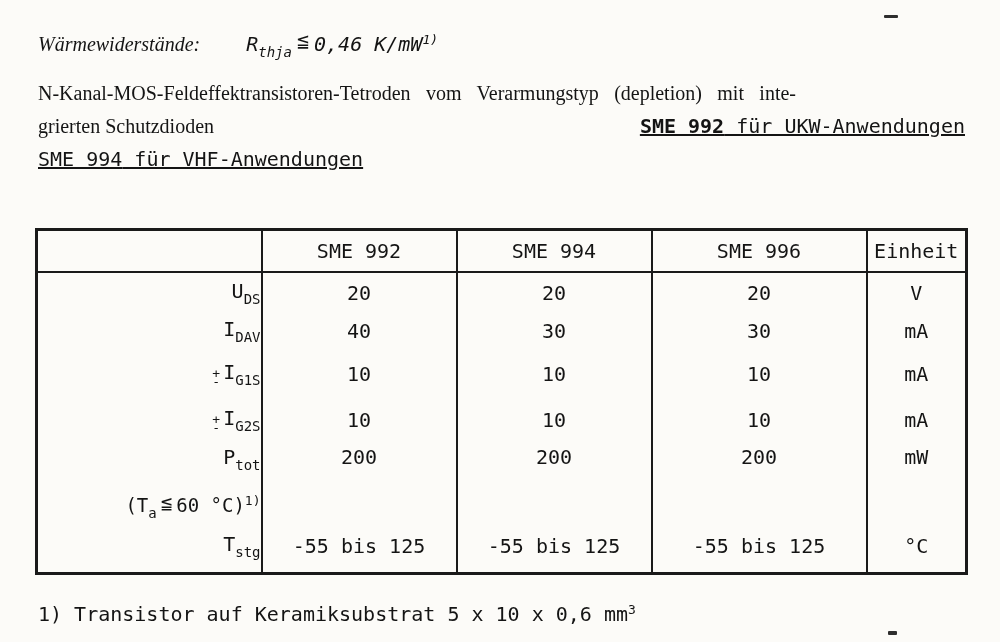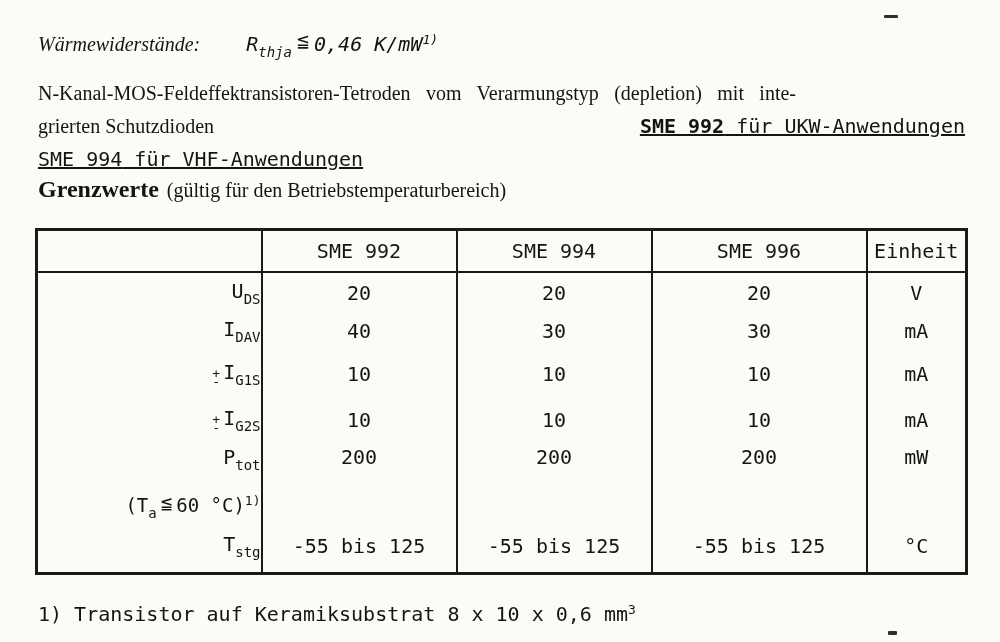--- a/index.html
+++ b/index.html
@@ -107,23 +107,20 @@
 <div class="intro-line2-row">
   <span class="left">grierten Schutzdioden</span>
   <span class="sme-line strong-name"><span class="sme-name">SME 992</span><span> für UKW-Anwendungen</span></span>
 </div>
 
 <div class="sme-line-3">
   <span class="sme-line"><span class="sme-name">SME 994</span><span> für VHF-Anwendungen</span></span>
 </div>
 
 <div class="grenzwerte-row">
-  <span>
-    <span class="grenzwerte-title">Grenzwerte</span><span class="grenzwerte-sub">(gültig für den Betriebstemperaturbereich)</span>
-  </span>
 </div>
 
 <table class="limits-table">
   <colgroup>
     <col style="width:225px">
       <col style="width:195px">
       <col style="width:195px">
       <col style="width:215px">
       <col style="width:100px">
   </colgroup>
@@ -184,16 +181,16 @@
     <tr class="row-h6">
       <td class="param"><span>T</span><span class="subsc">stg</span></td>
       <td class="val">-55 bis 125</td>
       <td class="val">-55 bis 125</td>
       <td class="val">-55 bis 125</td>
       <td class="unit">°C</td>
     </tr>
   </tbody>
 </table>
 
-<div class="footnote"><span>1) Transistor auf Keramiksubstrat 8 x 10 x 0,6 mm</span><span class="supsc">3</span></div>
+<div class="footnote"><span>1) Transistor auf Keramiksubstrat 5 x 10 x 0,6 mm</span><span class="supsc">3</span></div>
 
 <div class="artifact artifact-1"></div>
 <div class="artifact artifact-2"></div>
 
 </body></html>

